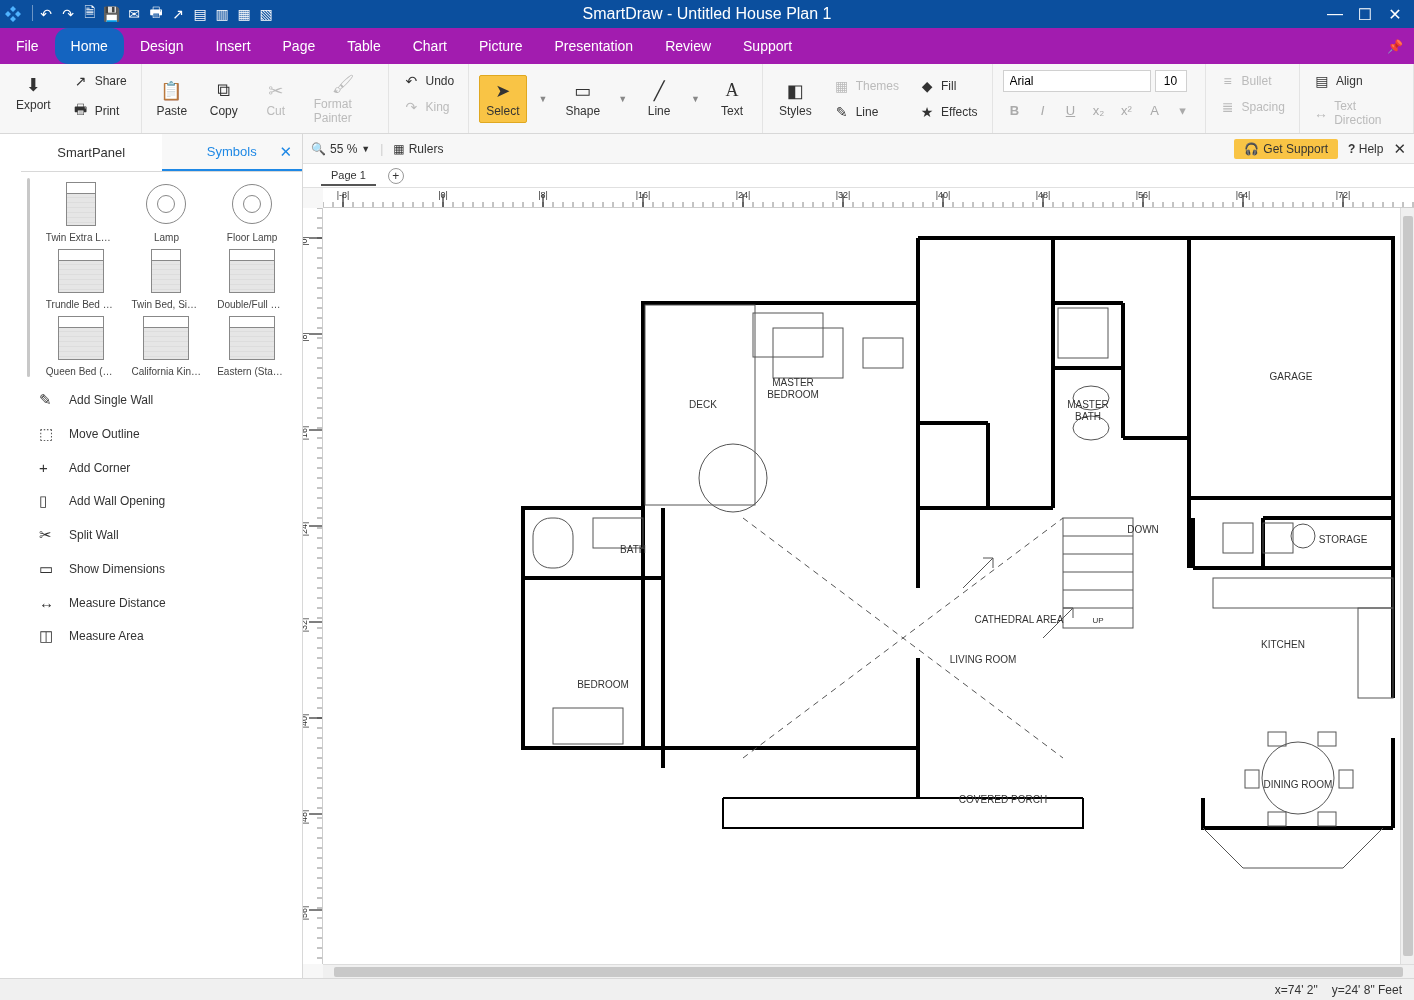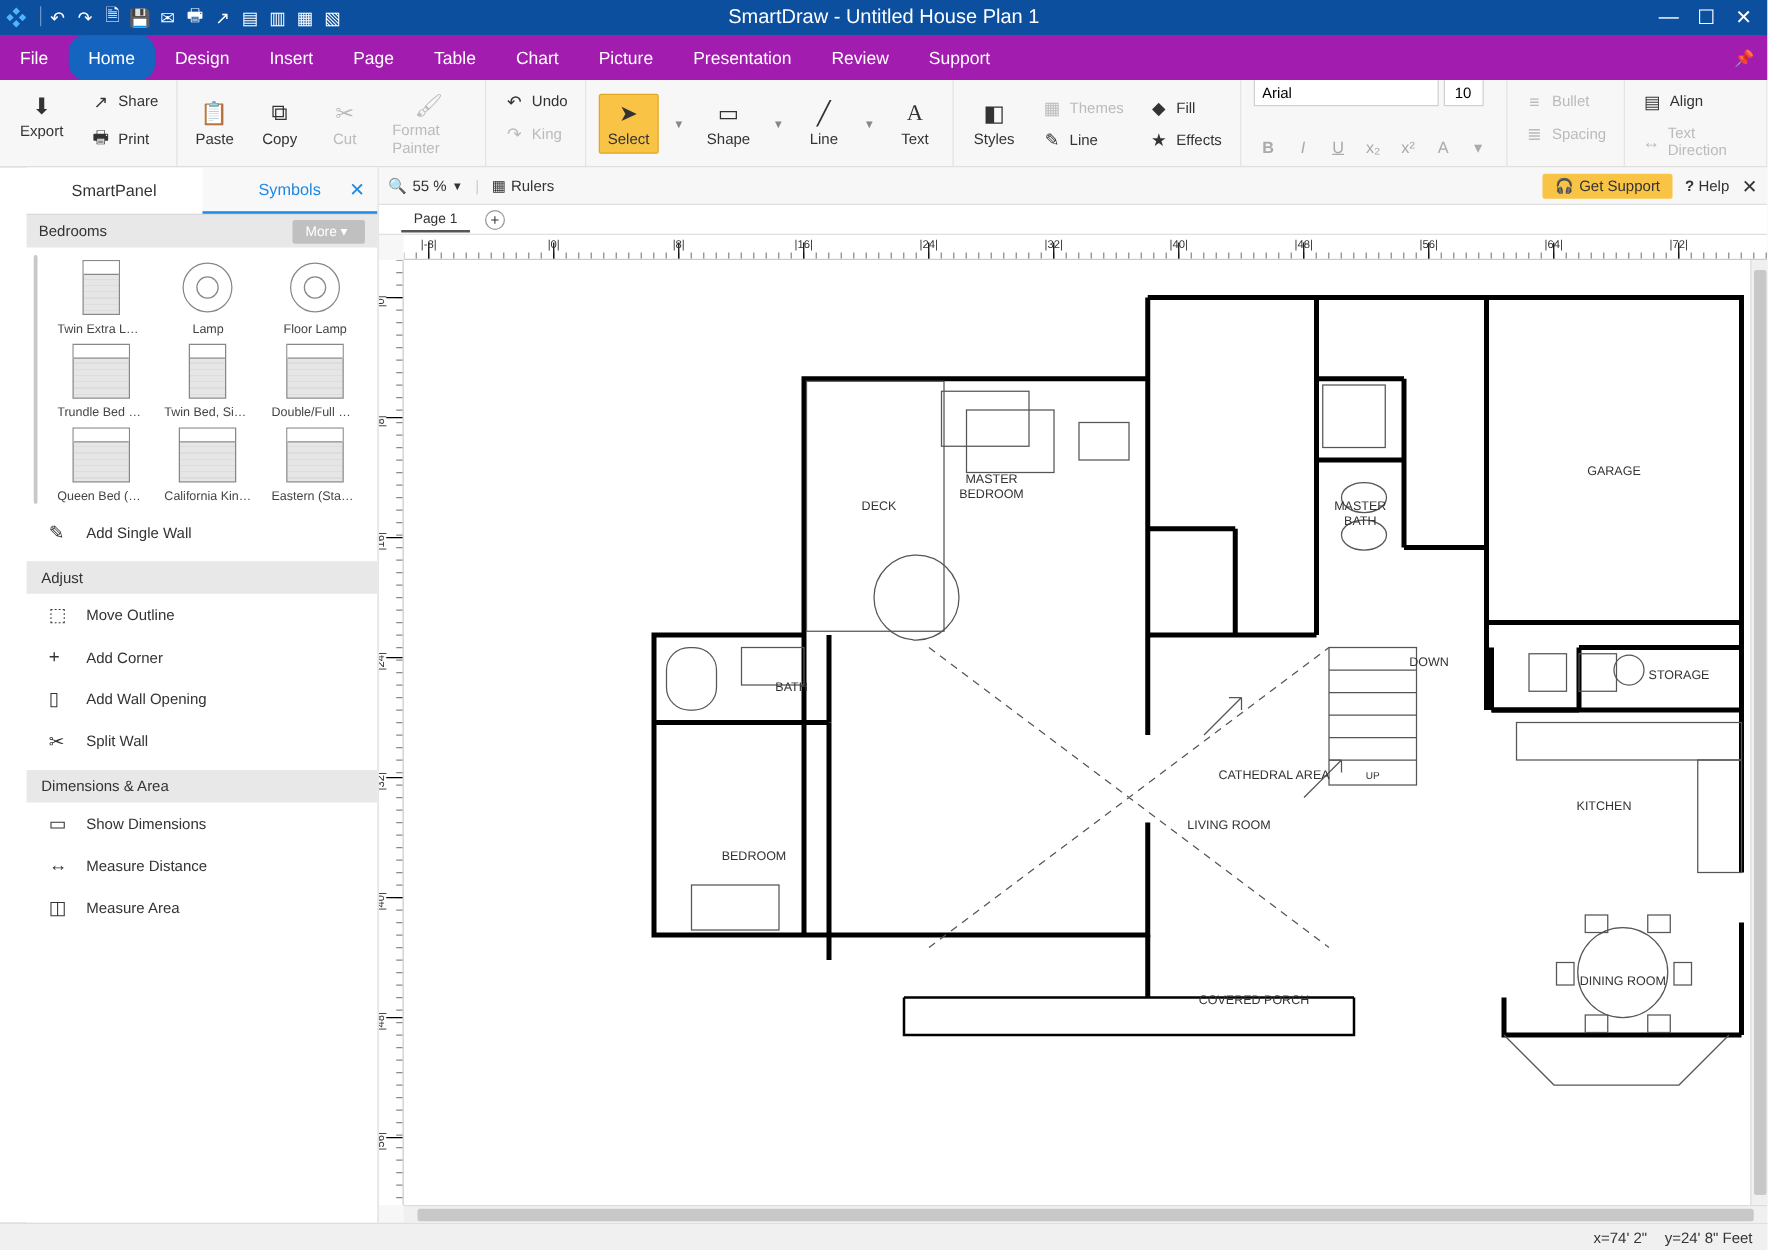--- a/index.html
+++ b/index.html
@@ -25,21 +25,21 @@
 .ribbon { height: 70px; background: #f7f7f7; border-bottom: 1px solid #d8d8d8; display: flex; }
 .ribbon .rgroup { display: flex; flex-direction: column; padding: 6px 10px; border-right: 1px solid #e4e4e4; }
 .ribbon .rgroup.row { flex-direction: row; align-items: center; gap: 12px; }
 .ribbon .rbtn-v { display: flex; flex-direction: column; align-items: center; gap: 2px; min-width: 40px; font-size: 12px; cursor: pointer; padding: 4px 6px; border-radius: 2px; }
 .ribbon .rbtn-v.sel { background: #f9c445; border: 1px solid #e0a820; }
 .ribbon .rbtn-v .ico { font-size: 18px; height: 22px; display: flex; align-items: center; }
 .ribbon .rbtn-s { display: flex; align-items: center; gap: 6px; font-size: 12px; cursor: pointer; padding: 3px 4px; }
 .ribbon .rbtn-s.dis { color: #bbb; }
 .ribbon .rbtn-s .ico { font-size: 14px; width: 16px; display: inline-flex; justify-content: center; }
 .ribbon .colstack { display: flex; flex-direction: column; gap: 4px; justify-content: center; }
-.ribbon .fontgrp { display: flex; flex-direction: column; gap: 22px; justify-content: flex-end; }
+.ribbon .fontgrp { display: flex; flex-direction: column; gap: 8px; justify-content: flex-start; }
 .ribbon .fontrow { display: flex; gap: 4px; align-items: center; }
 .ribbon input.font { height: 22px; border: 1px solid #d0d0d0; padding: 0 6px; font-size: 12px; width: 148px; }
 .ribbon input.fsize { height: 22px; border: 1px solid #d0d0d0; padding: 0 6px; font-size: 12px; width: 32px; text-align: center; }
 .ribbon .fmtbtn { width: 24px; height: 20px; display: inline-flex; align-items: center; justify-content: center; font-size: 13px; color: #aaa; cursor: pointer; }
 
 
 .main { display: flex; height: calc(100% - 28px - 36px - 70px - 22px); margin-left: 21px; }
 
 
 .leftpanel { width: 282px; border-right: 1px solid #d8d8d8; display: flex; flex-direction: column; background: #fff; overflow: hidden; }
@@ -278,24 +278,20 @@
 
   <div class="leftpanel">
     <div class="lp-tabs">
       <div class="lptab">SmartPanel</div>
       <div class="lptab active">
         <span>Symbols</span>
         <span class="closex">✕</span>
       </div>
     </div>
     <div class="lp-body">
-      <div class="lp-cat">
-        <span>Bedrooms</span>
-        <span class="morebtn"><span>More</span> ▾</span>
-      </div>
       <div class="symgrid">
         <div class="vbar"></div>
       <div class="symcell">
             <div class="thumb">
               <div class="bed"></div>
             </div>
             <div class="symlbl">Twin Extra Lon...</div>
           </div>
           <div class="symcell">
             <div class="thumb">
@@ -343,40 +339,38 @@
             <div class="thumb">
               <div class="bed dbl"></div>
             </div>
             <div class="symlbl">Eastern (Stand...</div>
           </div>
         </div>
       <div class="lp-action">
         <span class="ico">✎</span>
         <span>Add Single Wall</span>
       </div>
-      <div class="lp-section">Adjust</div>
       <div>
           <div class="lp-action">
             <span class="ico">⬚</span>
             <span>Move Outline</span>
           </div>
           <div class="lp-action">
             <span class="ico">+</span>
             <span>Add Corner</span>
           </div>
           <div class="lp-action">
             <span class="ico">▯</span>
             <span>Add Wall Opening</span>
           </div>
           <div class="lp-action">
             <span class="ico">✂</span>
             <span>Split Wall</span>
           </div>
         </div>
-      <div class="lp-section">Dimensions &amp; Area</div>
       <div>
           <div class="lp-action">
             <span class="ico">▭</span>
             <span>Show Dimensions</span>
           </div>
           <div class="lp-action">
             <span class="ico">↔</span>
             <span>Measure Distance</span>
           </div>
           <div class="lp-action">

